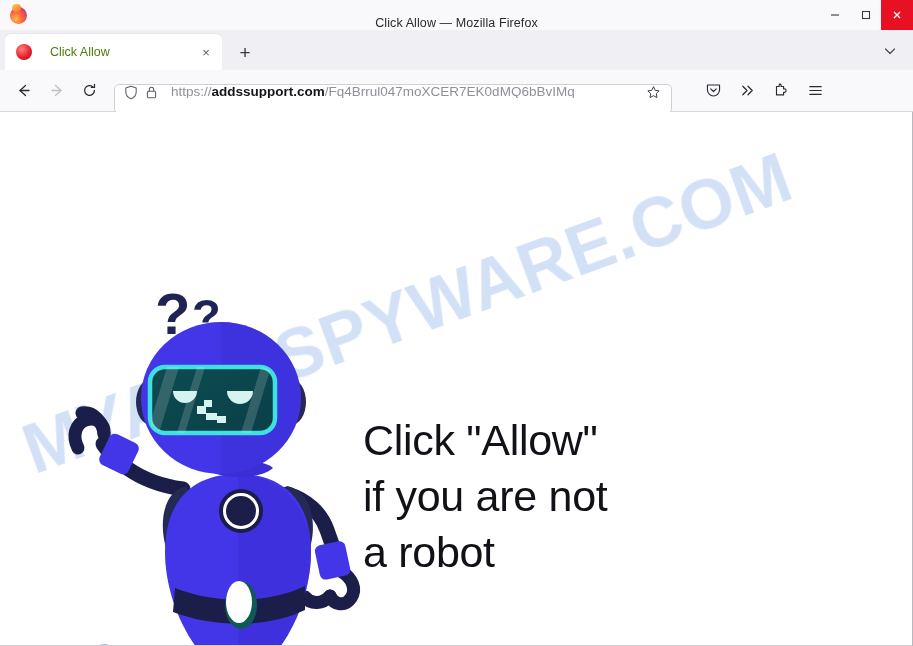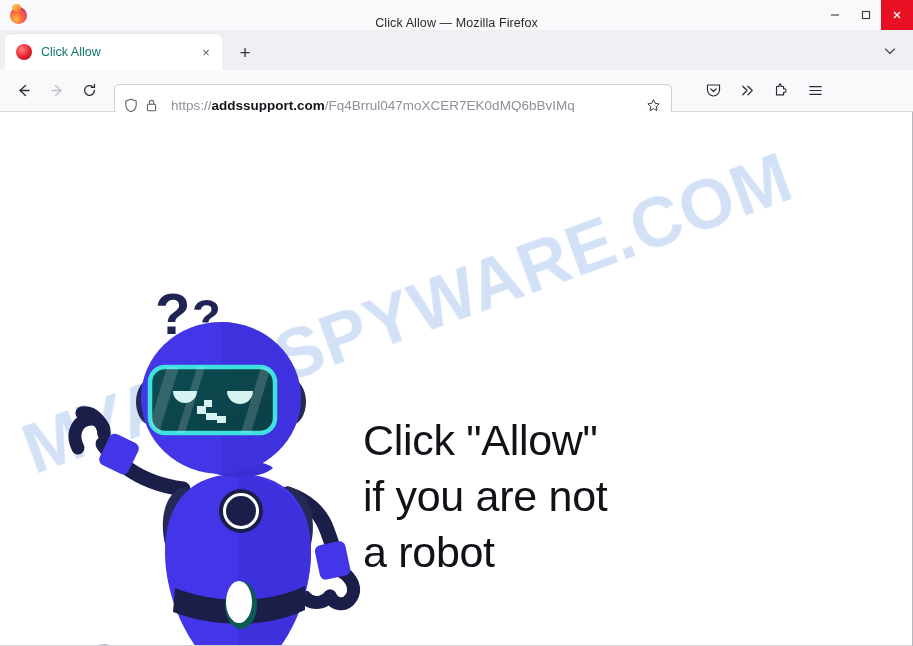--- a/index.html
+++ b/index.html
@@ -100,23 +100,23 @@
     box-shadow: 0 -1px 1px rgba(0,0,0,.04);
   }
   .tab-favicon {
     width: 16px; height: 16px;
     border-radius: 50%;
     flex: 0 0 16px;
     background: radial-gradient(circle at 36% 32%, #ff7f7f 0%, #e8222c 55%, #8e0f16 100%);
   }
   .tab-label {
     flex: 1 1 auto;
-    margin-left: 9px;
+    margin-left: 18px;
     font-size: 12.5px;
-    color: #0f766e;
+    color: #4d7c0f;
     white-space: nowrap;
     overflow: hidden;
     text-overflow: ellipsis;
   }
   .tab-close {
     flex: 0 0 20px;
     height: 20px;
     display: flex; align-items: center; justify-content: center;
     color: #5b5b66;
     font-size: 13px;
@@ -161,21 +161,21 @@
   .navbtn-sm { width: 30px; }
 
   .urlbar {
     flex: 1 1 auto;
     height: 30px;
     margin: 16px 6px 0 10px;
     background: #ffffff;
     border: 1px solid #cfcfd6;
     border-radius: 5px;
     display: flex;
-    align-items: flex-end;
+    align-items: flex-start;
     padding: 0 7px 0 9px;
     box-sizing: border-box;
     max-width: 558px;
   }
   .url-shield { flex: 0 0 18px; color: #5b5b66; display:flex; align-items:center; }
   .url-lock   { flex: 0 0 20px; margin-left: 3px; color: #5b5b66; display:flex; align-items:center;}
   .url-text {
     flex: 1 1 auto;
     margin-left: 6px;
     font-size: 13.5px;

